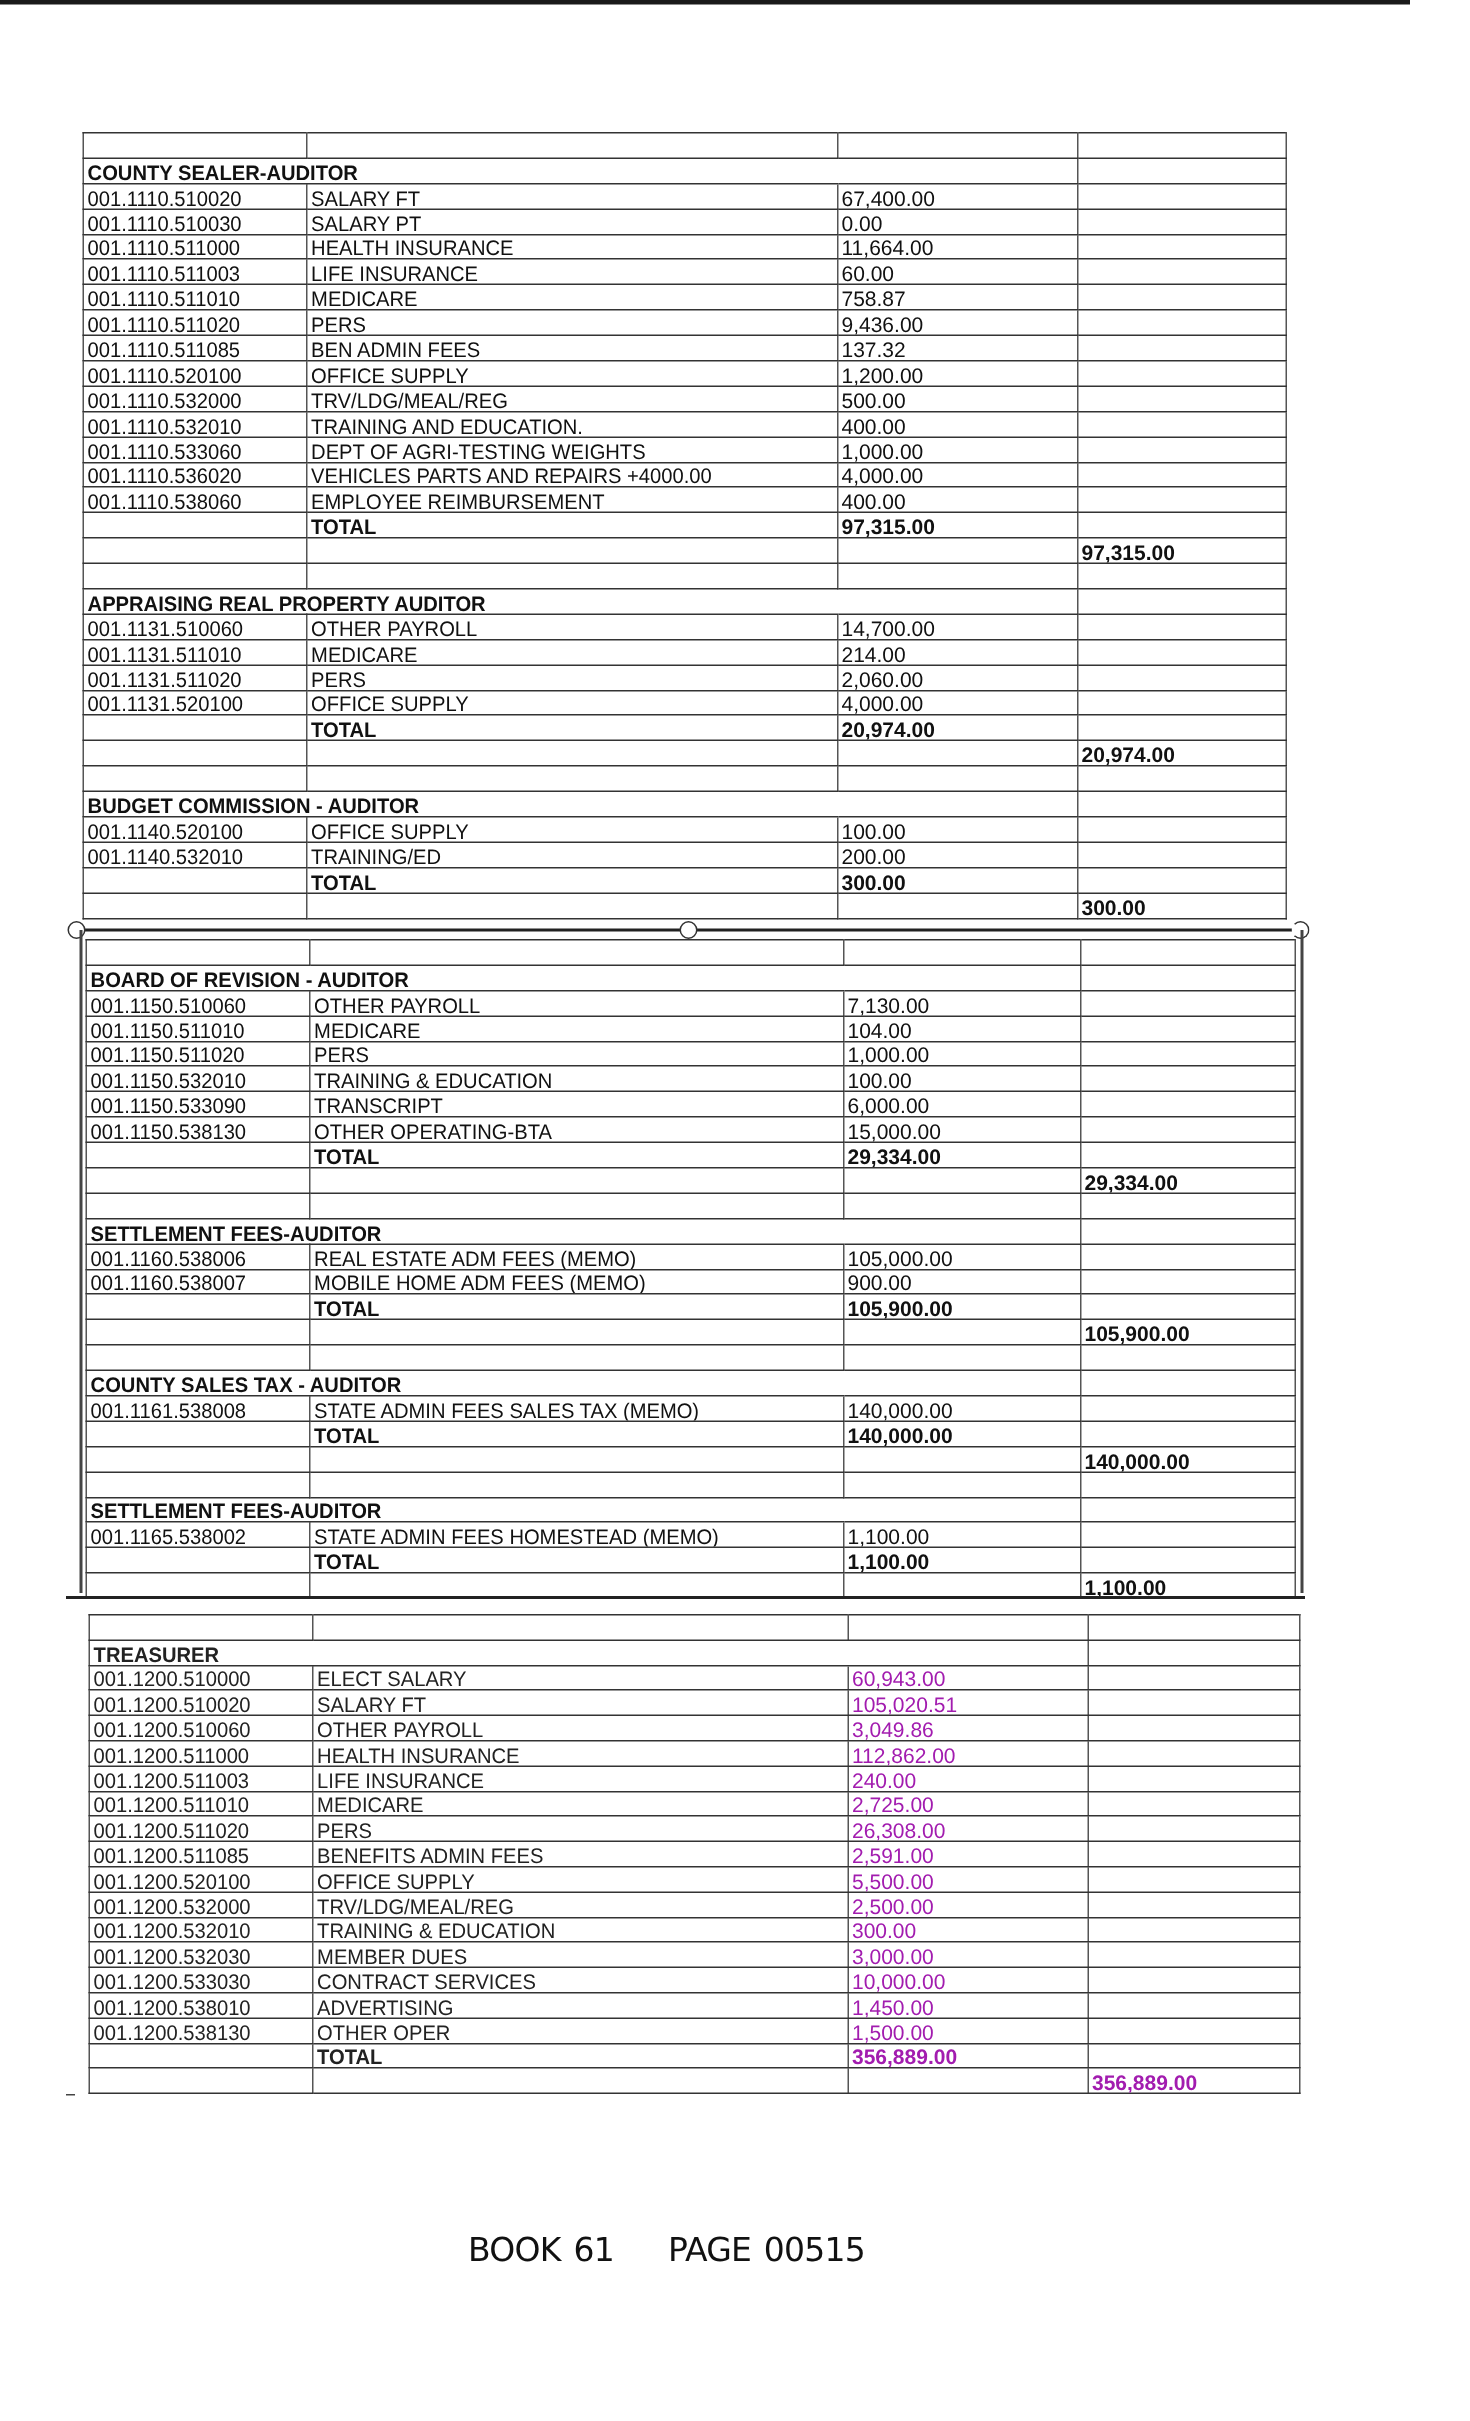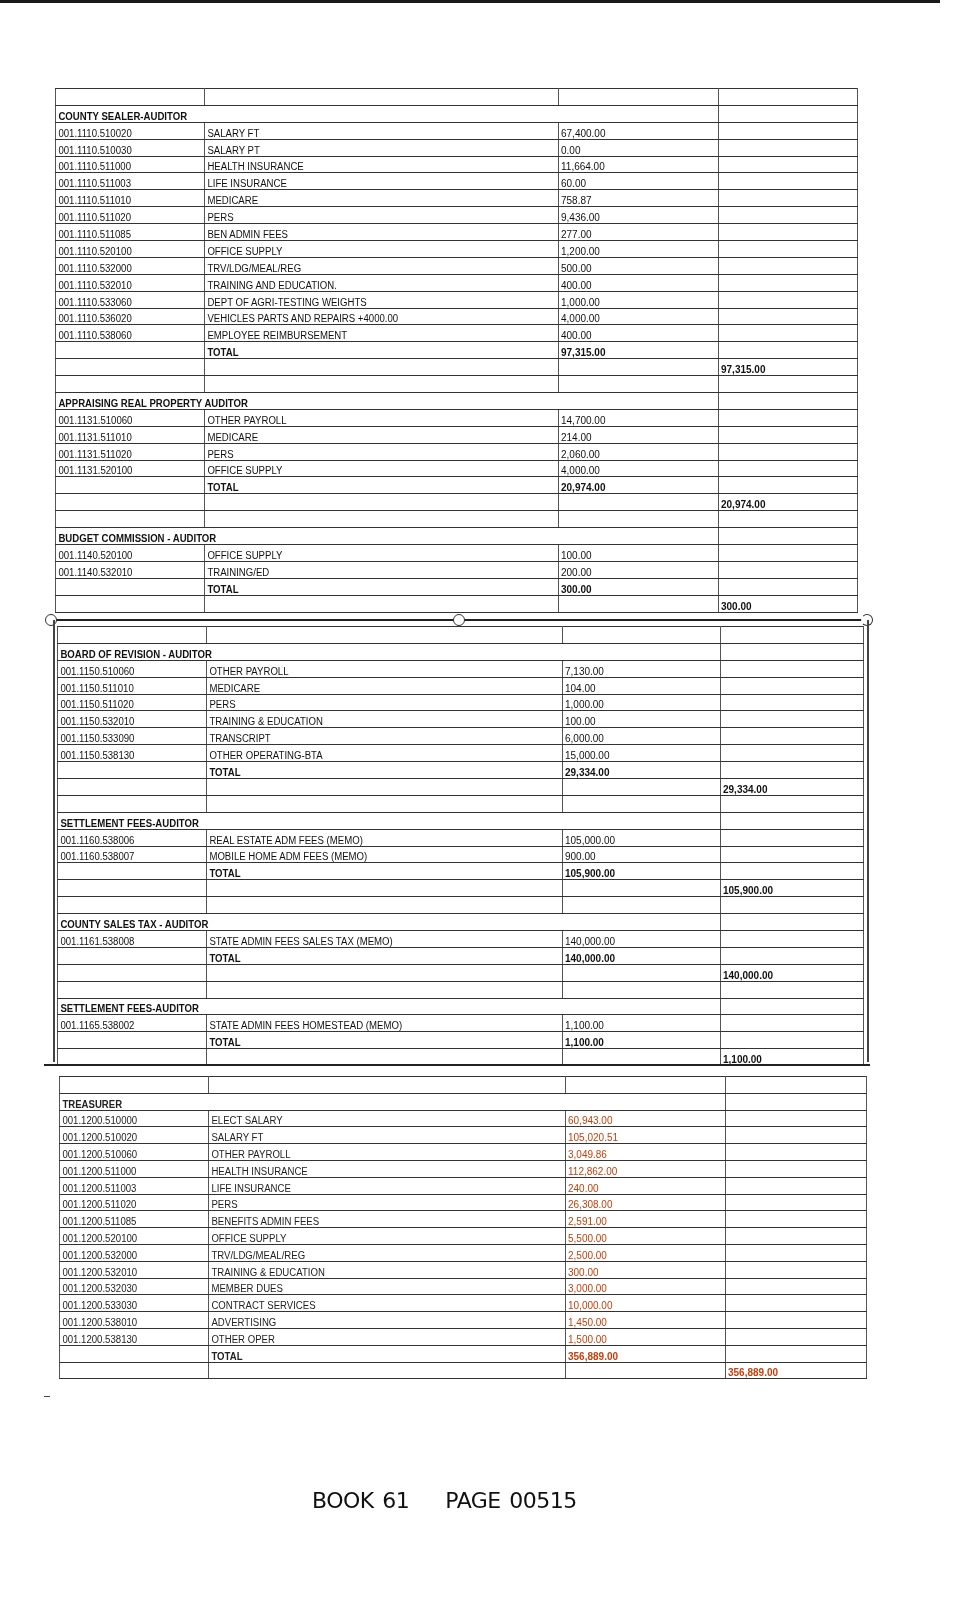--- a/index.html
+++ b/index.html
@@ -1,30 +1,30 @@
 <!DOCTYPE html>
 <html><head>
 <meta charset="utf-8">
 <style>
   html, body { margin:0; padding:0; background:#ffffff; }
   body { width:980px; height:1614px; position:relative; overflow:hidden; font-family:"Liberation Sans", sans-serif; color:#111; }
   .top-rule { position:absolute; left:0; top:0; width:940px; height:3px; background:#1a1a1a; }
   .block { position:absolute; }
-  table.ledger { border-collapse:collapse; table-layout:fixed; font-family:"Liberation Sans", sans-serif; font-size:10px; line-height:1; }
+  table.ledger { border-collapse:collapse; table-layout:fixed; font-family:"Liberation Sans", sans-serif; font-size:14px; line-height:1; }
   table.ledger td { border-top:1px solid #333; border-bottom:1px solid #333; border-left:1px solid #555; border-right:1px solid #555; padding:0 2px; height:15.8px; white-space:nowrap; overflow:hidden; vertical-align:bottom; transform:scaleX(0.96); transform-origin:left center;}
   table.ledger td.num { text-align:left; transform:none; }
   table.ledger td.b { font-weight:bold; }
   table.ledger td.head { font-weight:bold; overflow:visible; }
   .b1 { left:55px; top:88px; }
   .b1 table.ledger td { height:15.9px; }
   .b2 { left:57px; top:626px; }
   .b2 table.ledger td { height:15.9px; }
   .b3 { left:59px; top:1076px; }
   .b3 table.ledger td { height:15.8px; color:#222; }
-  .b3 table.ledger td.num { color:#c2410c; }
+  .b3 table.ledger td.num { color:#a21caf; }
   .sep-line { position:absolute; height:2px; background:#222; }
   .handle { position:absolute; width:10px; height:10px; border:1.5px solid #333; border-radius:50%; background:#fff; }
   .frame { position:absolute; border-left:2px solid #444; border-right:2px solid #444; }
   .footer { position:absolute; top:1488px; left:312px; font-family:"DejaVu Sans", sans-serif; font-weight:normal; font-size:22px; letter-spacing:-0.5px; color:#111; word-spacing:2px;}
   .footer span.gap { display:inline-block; width:36px; }
   .stray { position:absolute; left:44px; top:1396px; width:6px; height:1px; background:#444; }
 </style>
 </head>
 <body>
 
@@ -82,21 +82,21 @@
         </tr>
         <tr>
           <td>001.1110.511020</td>
           <td>PERS</td>
           <td class="num">9,436.00</td>
           <td></td>
         </tr>
         <tr>
           <td>001.1110.511085</td>
           <td>BEN ADMIN FEES</td>
-          <td class="num">277.00</td>
+          <td class="num">137.32</td>
           <td></td>
         </tr>
         <tr>
           <td>001.1110.520100</td>
           <td>OFFICE SUPPLY</td>
           <td class="num">1,200.00</td>
           <td></td>
         </tr>
         <tr>
           <td>001.1110.532000</td>
@@ -442,20 +442,26 @@
           <td class="num">112,862.00</td>
           <td></td>
         </tr>
         <tr>
           <td>001.1200.511003</td>
           <td>LIFE INSURANCE</td>
           <td class="num">240.00</td>
           <td></td>
         </tr>
         <tr>
+          <td>001.1200.511010</td>
+          <td>MEDICARE</td>
+          <td class="num">2,725.00</td>
+          <td></td>
+        </tr>
+        <tr>
           <td>001.1200.511020</td>
           <td>PERS</td>
           <td class="num">26,308.00</td>
           <td></td>
         </tr>
         <tr>
           <td>001.1200.511085</td>
           <td>BENEFITS ADMIN FEES</td>
           <td class="num">2,591.00</td>
           <td></td>

